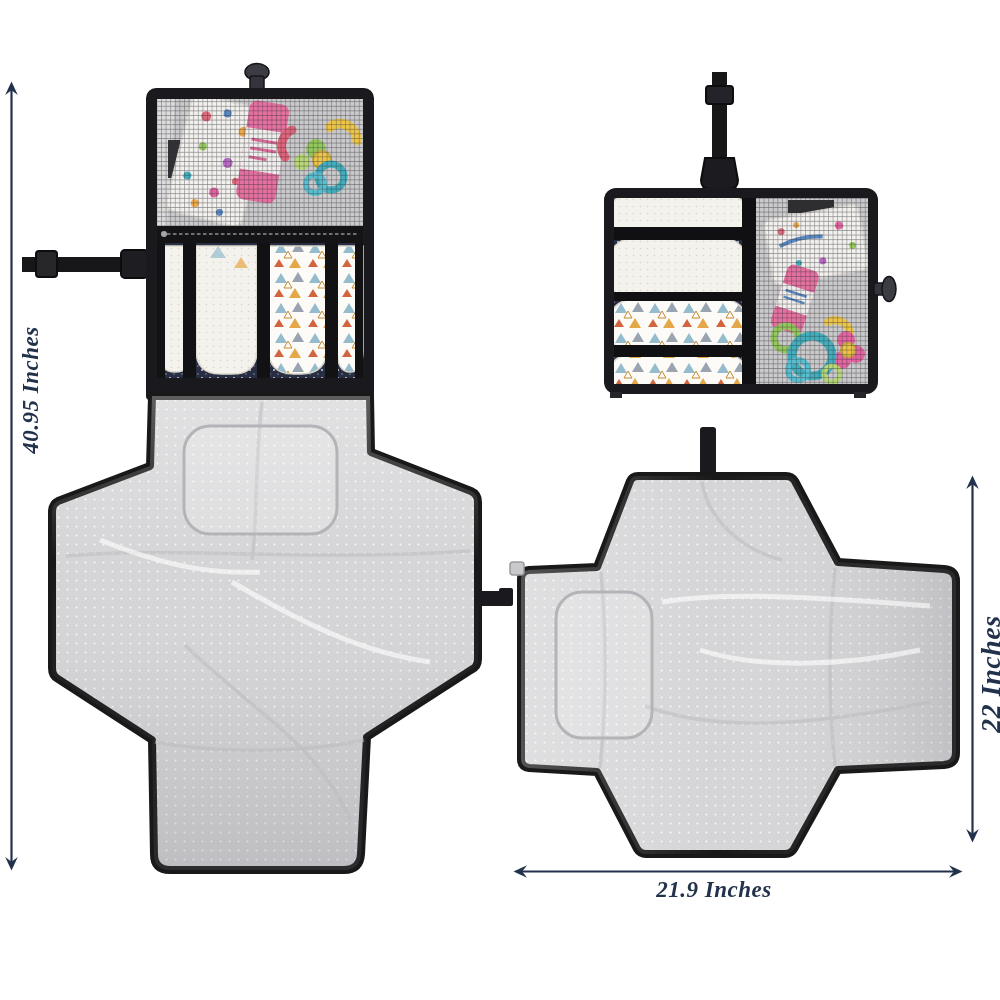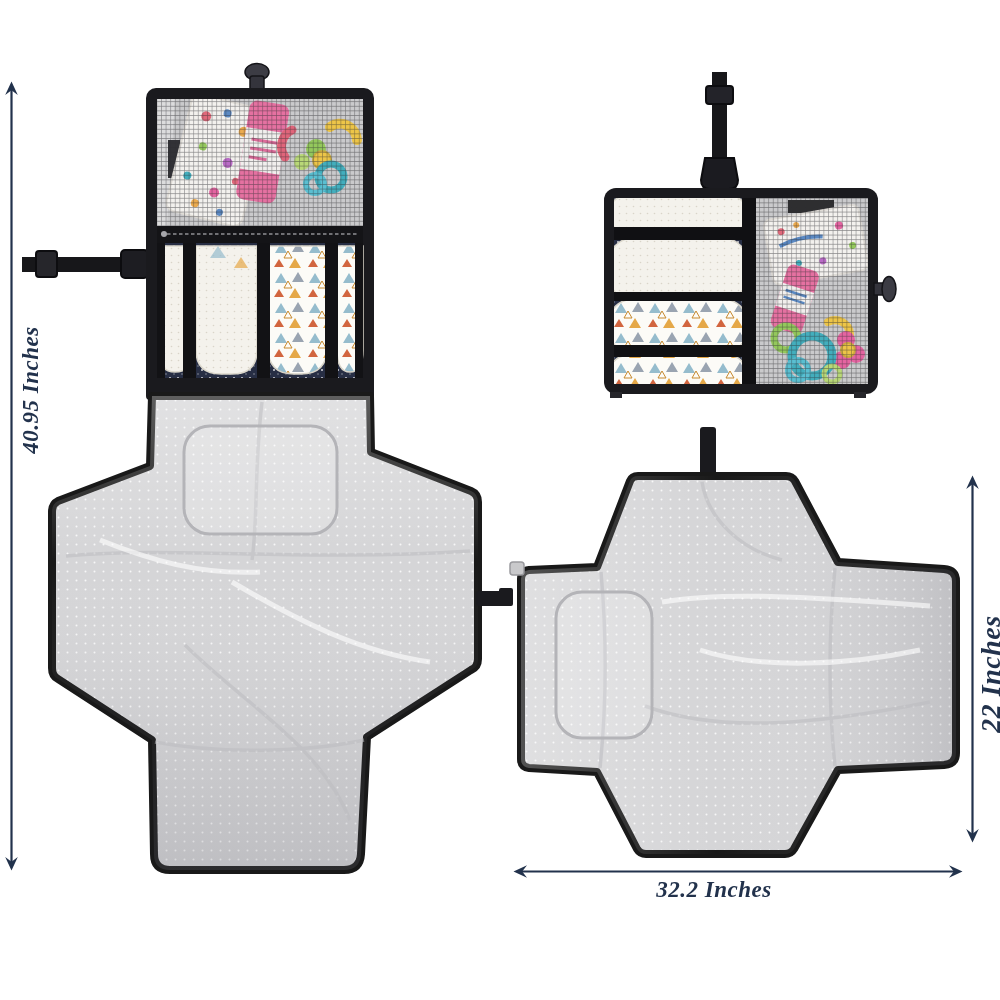--- a/index.html
+++ b/index.html
@@ -281,16 +281,16 @@
     </svg>
     <div class="dim-label vertical lg" style="left:906px;top:658px;width:170px">22 Inches</div>
   </div>
 
   <div>
     <svg class="dim-arrow" style="left:512px;top:860px;width:452px;height:24px" viewBox="0 0 452 24">
       <line x1="10" y1="11.5" x2="442" y2="11.5"></line>
       <polygon points="1.5,11.5 15,5.2 10.2,11.5 15,17.8"></polygon>
       <polygon points="450.5,11.5 437,5.2 441.8,11.5 437,17.8"></polygon>
     </svg>
-    <div class="dim-label" style="left:604px;top:874px;width:220px">32.2 Inches</div>
+    <div class="dim-label" style="left:604px;top:874px;width:220px">21.9 Inches</div>
   </div>
 
 </div>
 
 </body></html>

